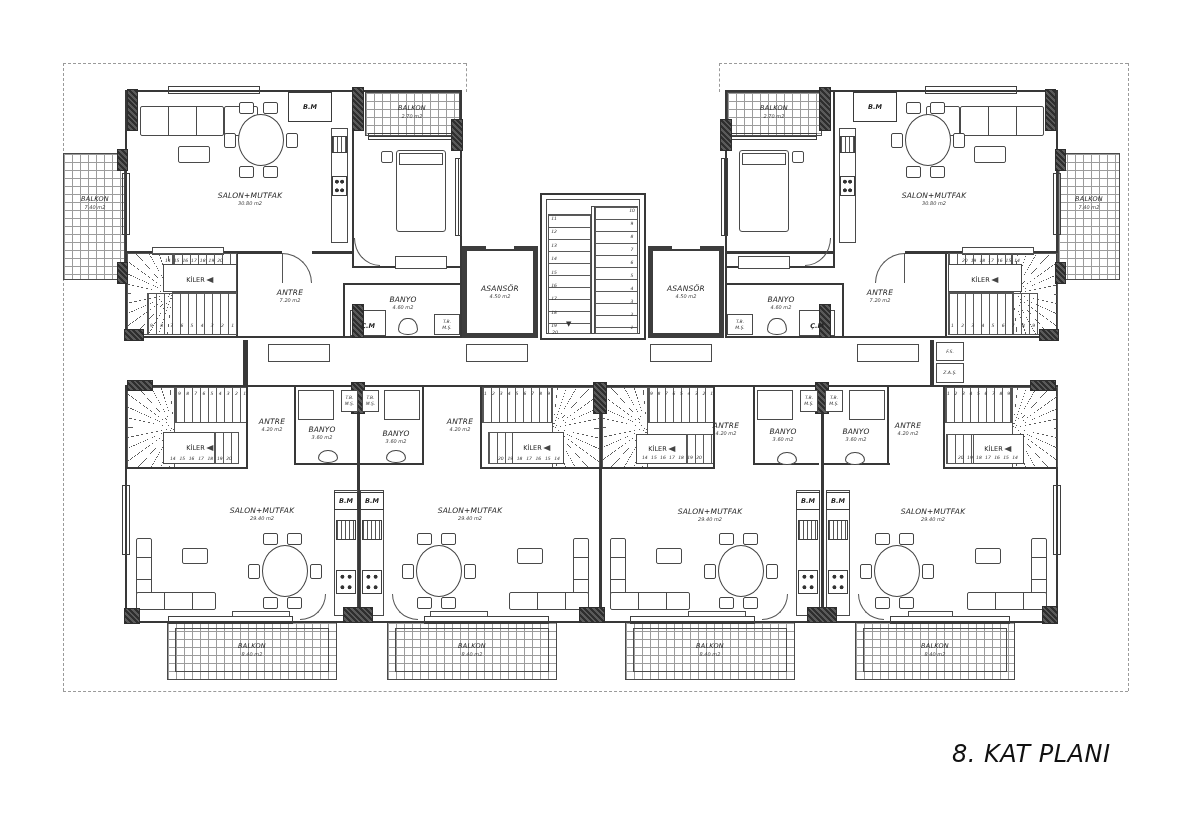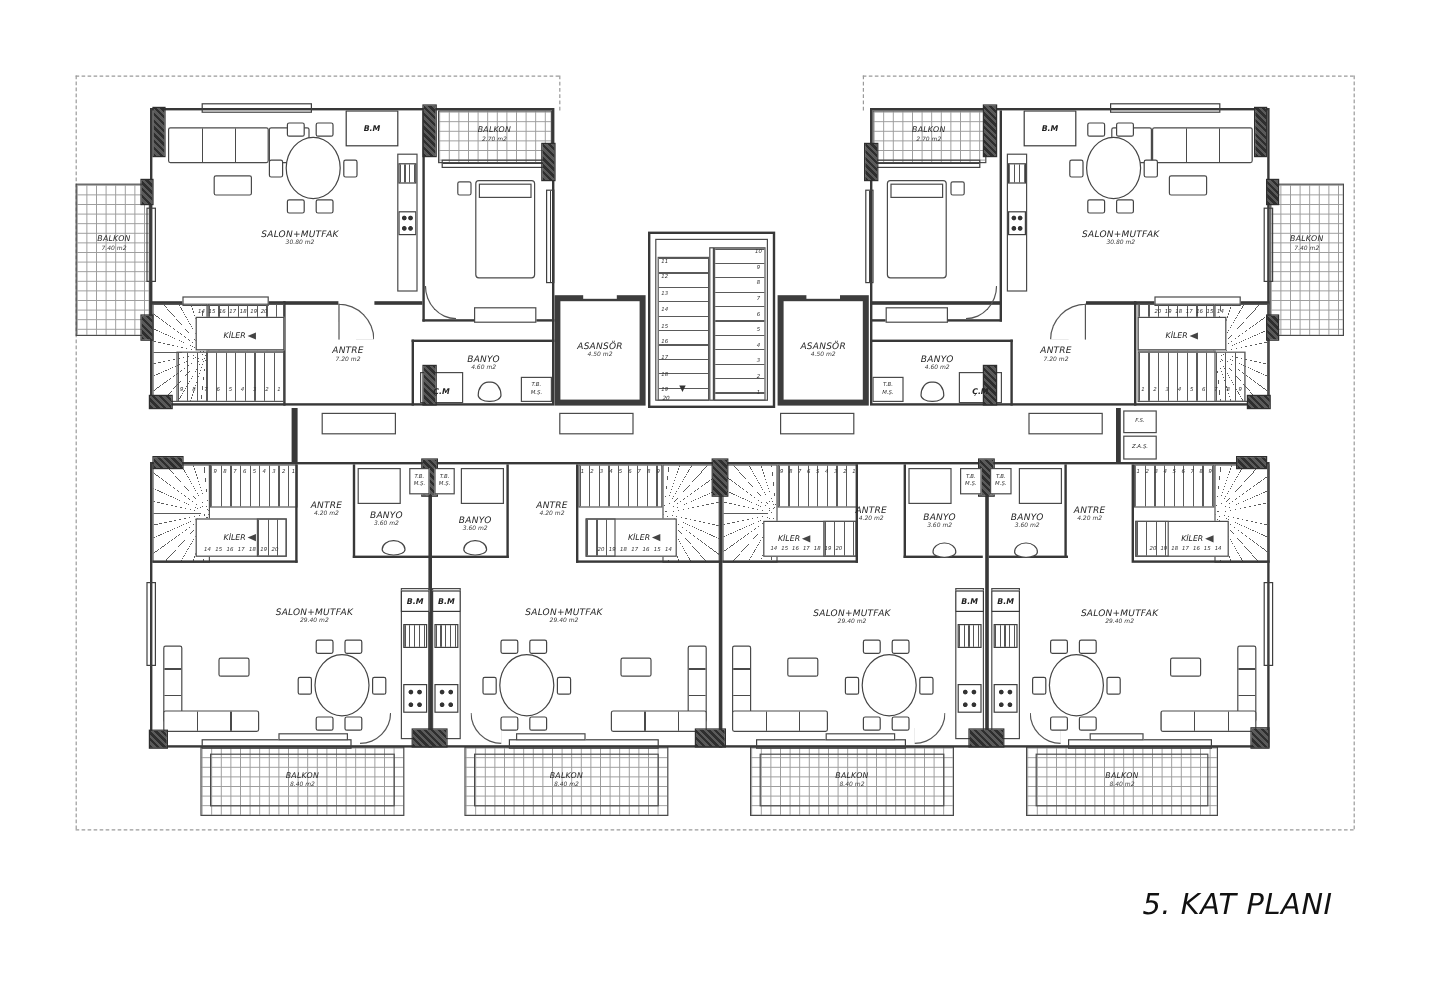--- a/index.html
+++ b/index.html
@@ -22,21 +22,21 @@
   .gap{position:absolute;background:#fff;}
 
   .rlabel{position:absolute;transform:translate(-50%,-50%);text-align:center;color:#262626;font-style:italic;white-space:nowrap;line-height:1.2;z-index:30;}
   .rname{font-size:7.5px;letter-spacing:.2px;}
   .rname-sm{font-size:6.5px;}
   .rarea{font-size:5px;color:#3d3d3d;}
   .bmbox{position:absolute;border:1.3px solid #3a3a3a;background:#fff;display:flex;align-items:center;justify-content:center;
          font-weight:bold;font-style:italic;font-size:6.5px;color:#222;box-sizing:border-box;z-index:25;}
   .tinybox{position:absolute;border:1px solid #4a4a4a;background:#fff;font-size:4.5px;font-style:italic;color:#333;
            display:flex;flex-direction:column;align-items:center;justify-content:center;line-height:1.25;box-sizing:border-box;z-index:25;}
-  .kiler-lbl{position:absolute;transform:translate(-50%,-50%);font-size:6.5px;font-style:italic;color:#222;
+  .kiler-lbl{position:absolute;transform:translate(-50%,-50%);font-size:6.5px;color:#222;
              white-space:nowrap;display:flex;align-items:center;gap:2px;z-index:30;}
   .kiler-lbl::after{content:"";width:0;height:0;border-top:3px solid transparent;border-bottom:3px solid transparent;border-right:7px solid #444;}
 
   .window{position:absolute;border:1px solid #3f3f3f;box-sizing:border-box;background:linear-gradient(to bottom,transparent 44%,#3f3f3f 44%,#3f3f3f 56%,transparent 56%);}
   .window-v{position:absolute;border:1px solid #3f3f3f;box-sizing:border-box;background:linear-gradient(to right,transparent 44%,#3f3f3f 44%,#3f3f3f 56%,transparent 56%);}
 
   .sofa-h{position:absolute;border:1.3px solid #4a4a4a;border-radius:2px;box-sizing:border-box;background:
           repeating-linear-gradient(90deg,transparent 0 27px,#4a4a4a 27px 28px),#fff;}
   .sofa-v{position:absolute;border:1.3px solid #4a4a4a;border-radius:2px;box-sizing:border-box;background:
           repeating-linear-gradient(0deg,transparent 0 21px,#4a4a4a 21px 22px),#fff;}
@@ -679,14 +679,14 @@
   </div>
   <div class="rlabel" style="left:710px;top:650px">
     <div class="rname-sm rname">BALKON</div>
     <div class="rarea">8.40 m2</div>
   </div>
   <div class="rlabel" style="left:935px;top:650px">
     <div class="rname-sm rname">BALKON</div>
     <div class="rarea">8.40 m2</div>
   </div>
 
-  <div class="title" style="left:952px;top:740px">5. KAT PLANI</div>
+  <div class="title" style="left:952px;top:740px">8. KAT PLANI</div>
 </div>
 
 </body></html>

